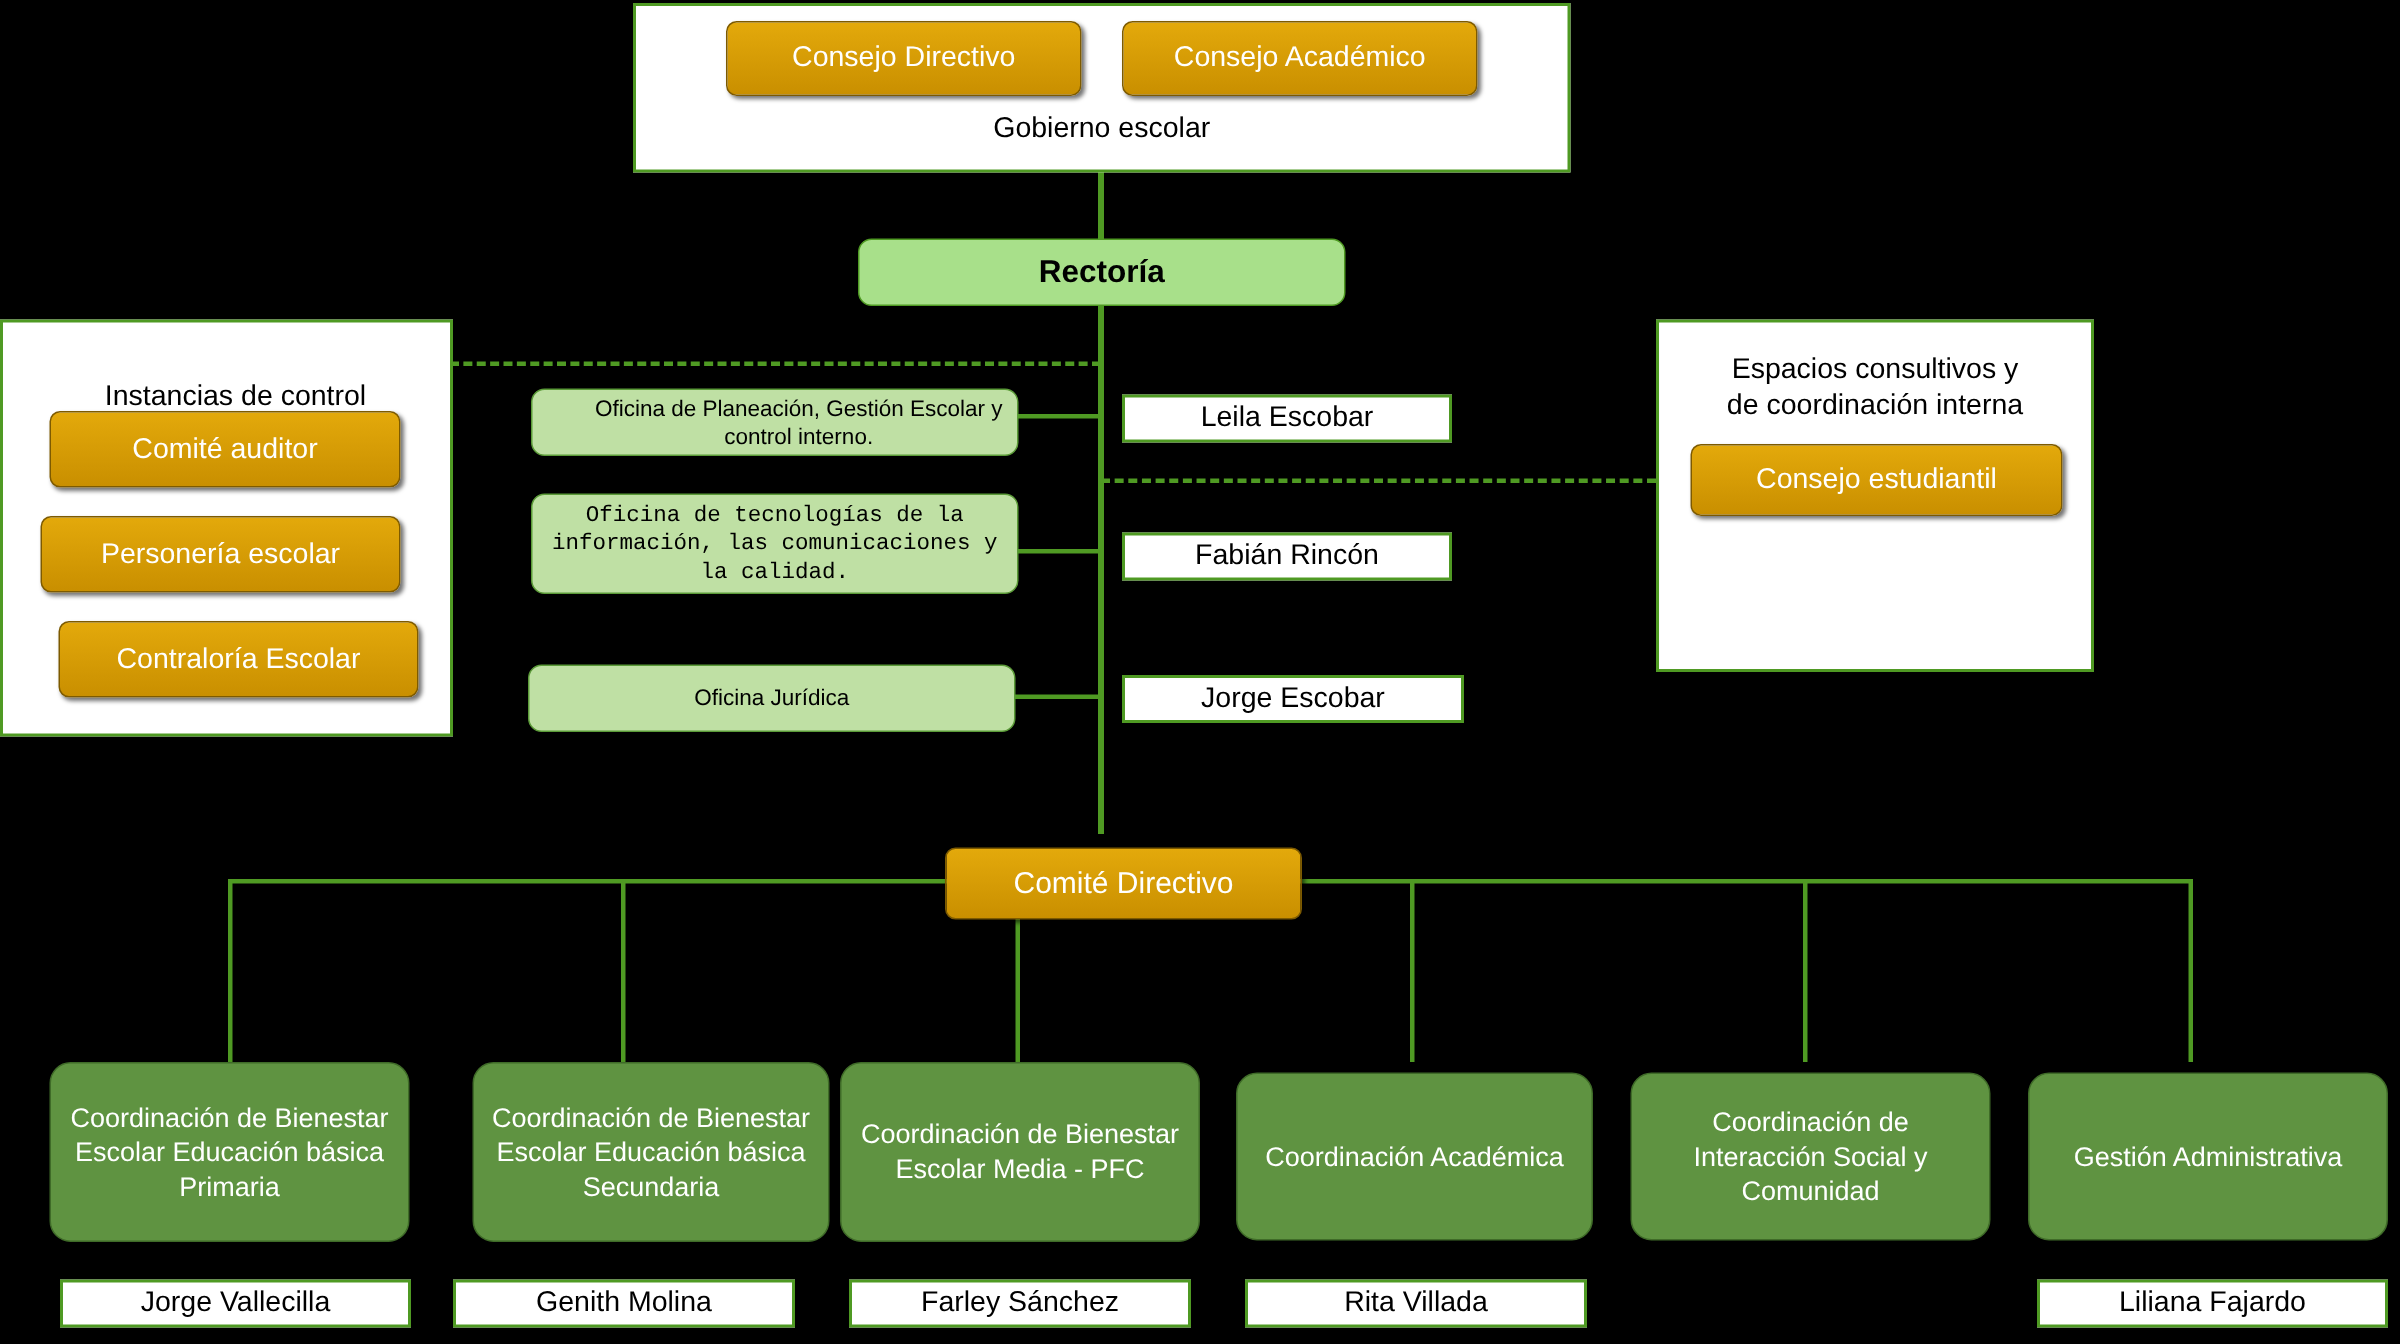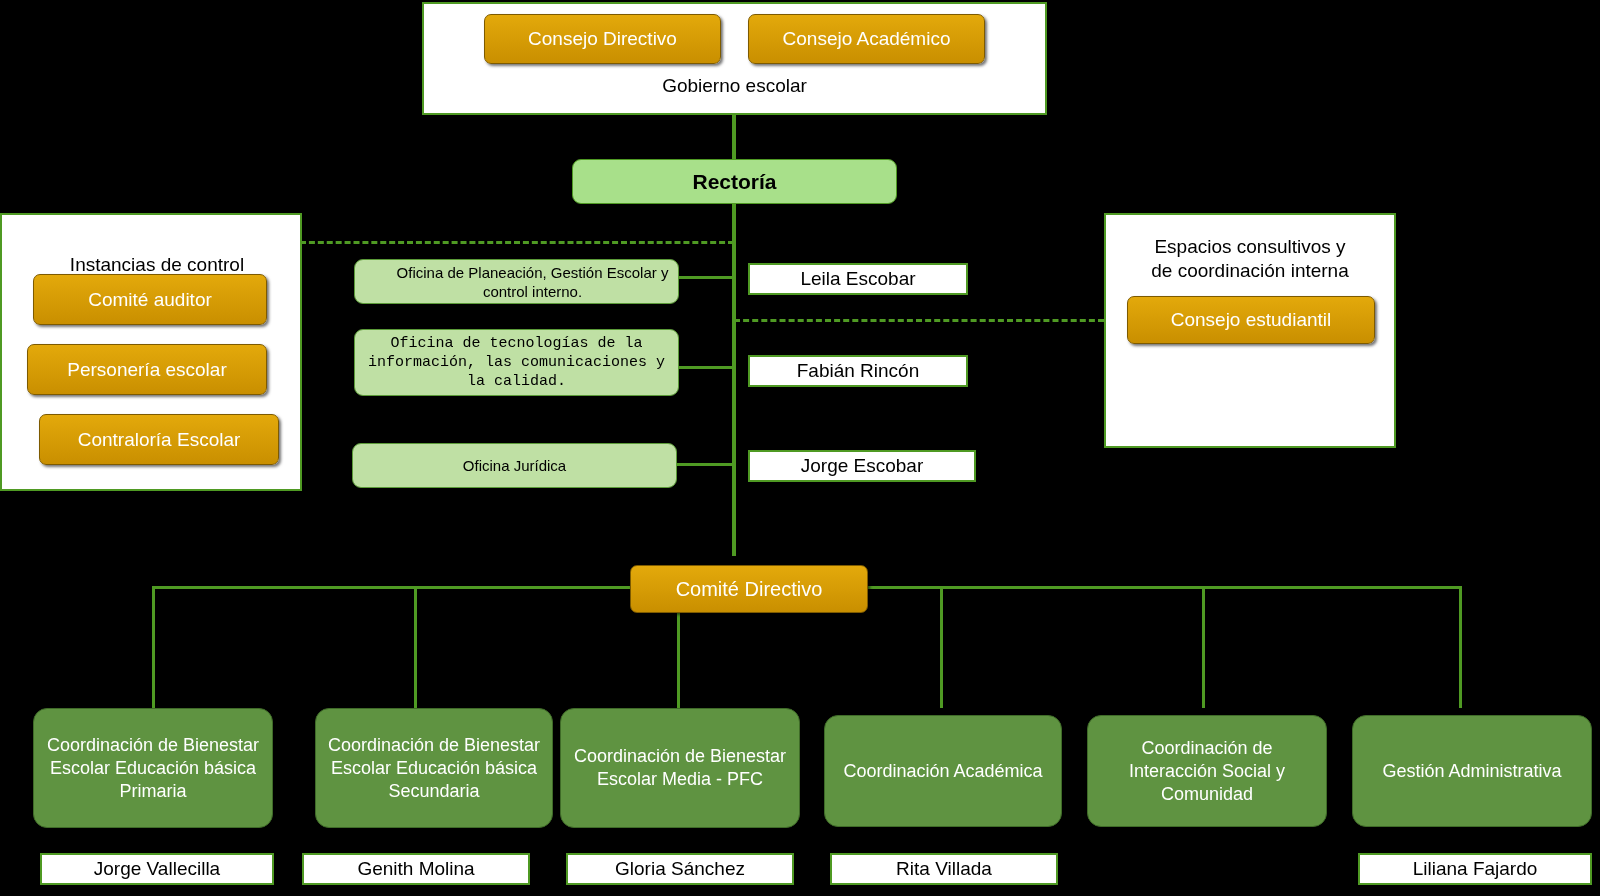--- a/index.html
+++ b/index.html
@@ -172,21 +172,21 @@
 
   <div class="goldbox" style="left:630px; top:565px; width:238px; height:48px; font-size:20px;">Comité Directivo</div>
 
   <div class="darkbox" style="left:33px; top:708px; width:240px; height:120px;">Coordinación de Bienestar Escolar Educación básica Primaria</div>
   <div class="nameplate" style="left:40px; top:853px; width:234px; height:32px;">Jorge Vallecilla</div>
 
   <div class="darkbox" style="left:297px; top:708px; width:238px; height:120px;margin-left:18px;">Coordinación de Bienestar Escolar Educación básica Secundaria</div>
   <div class="nameplate" style="left:302px; top:853px; width:228px; height:32px;">Genith Molina</div>
 
   <div class="darkbox" style="left:560px; top:708px; width:240px; height:120px;">Coordinación de Bienestar Escolar Media - PFC</div>
-  <div class="nameplate" style="left:566px; top:853px; width:228px; height:32px;">Gloria Sánchez</div>
+  <div class="nameplate" style="left:566px; top:853px; width:228px; height:32px;">Farley Sánchez</div>
 
   <div class="darkbox" style="left:824px; top:715px; width:238px; height:112px;">Coordinación Académica</div>
   <div class="nameplate" style="left:830px; top:853px; width:228px; height:32px;">Rita Villada</div>
 
   <div class="darkbox" style="left:1087px; top:715px; width:240px; height:112px;">Coordinación de Interacción Social y Comunidad</div>
 
   <div class="darkbox" style="left:1352px; top:715px; width:240px; height:112px;">Gestión Administrativa</div>
   <div class="nameplate" style="left:1358px; top:853px; width:234px; height:32px;">Liliana Fajardo</div>
 
 </div>

